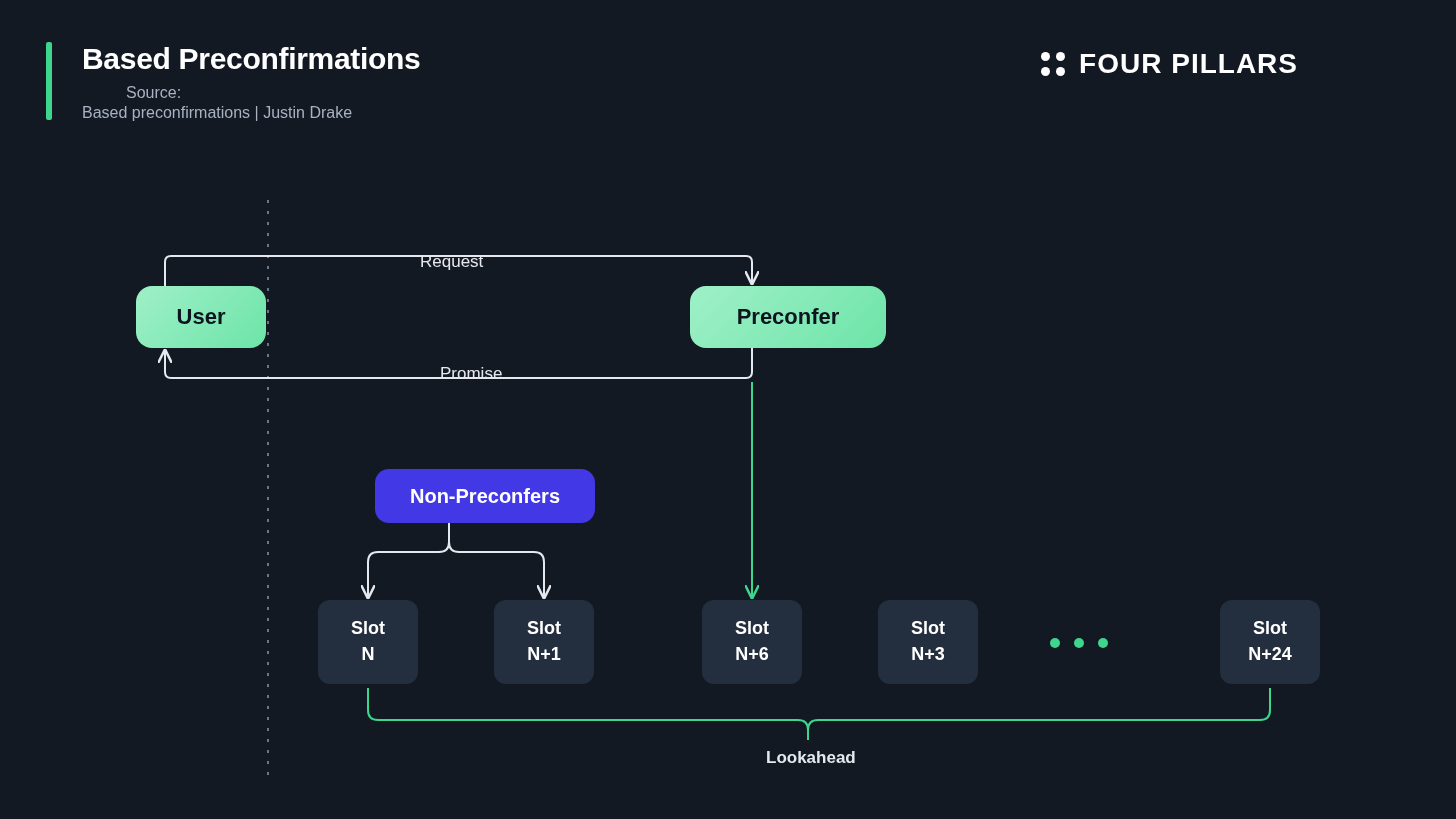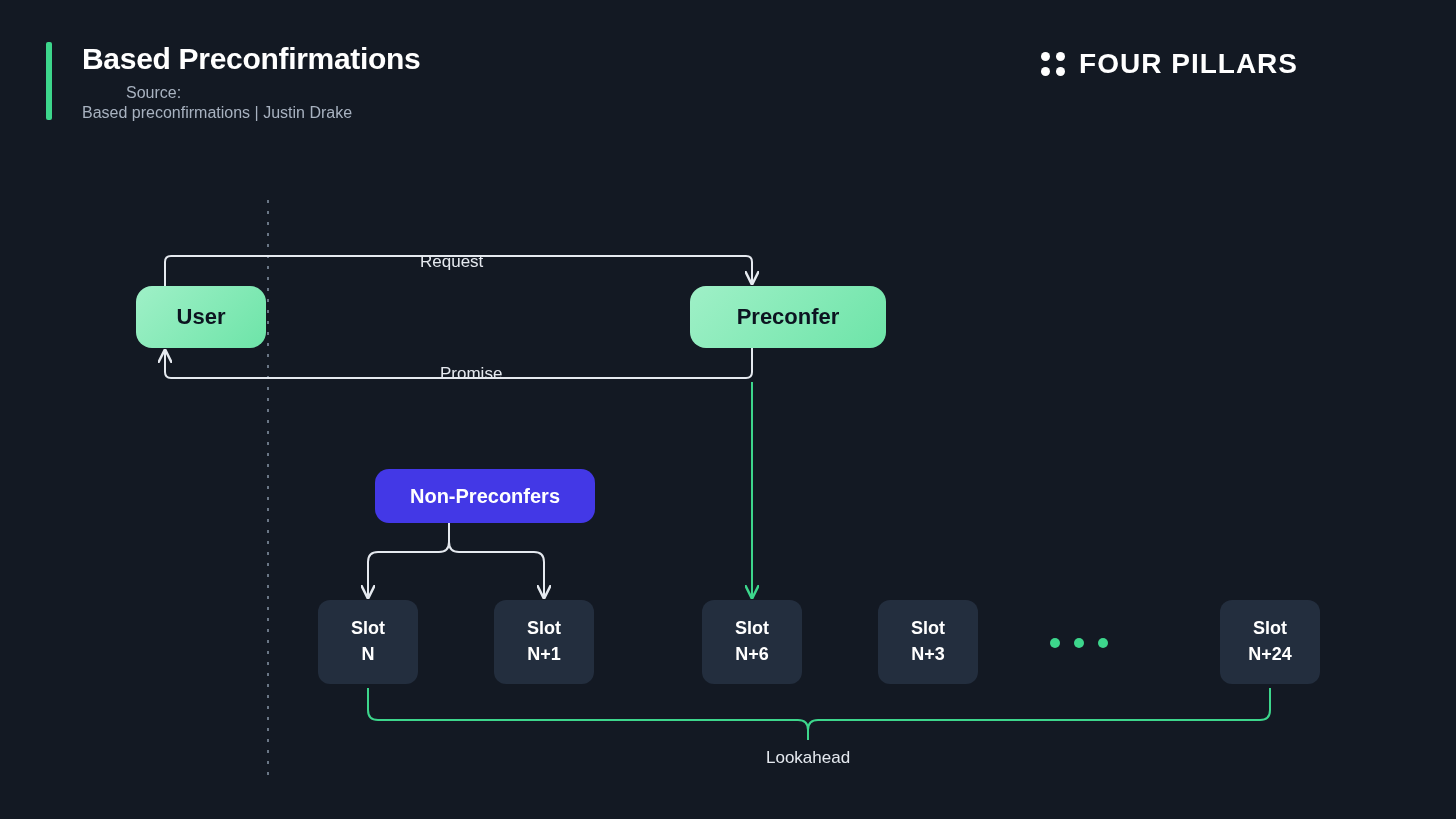--- a/index.html
+++ b/index.html
@@ -106,15 +106,15 @@
     <span></span>
       <span></span>
       <span></span>
   </div>
 
   <div class="slot" style="left:1220px; top:600px;">
     <span>Slot</span>
     <span>N+24</span>
   </div>
 
-  <div class="label-text" style="left:766px; top:748px; font-weight:400;">Lookahead</div>
+  <div class="label-text" style="left:766px; top:748px; font-weight:700;">Lookahead</div>
 
 </div>
 
 </body></html>

